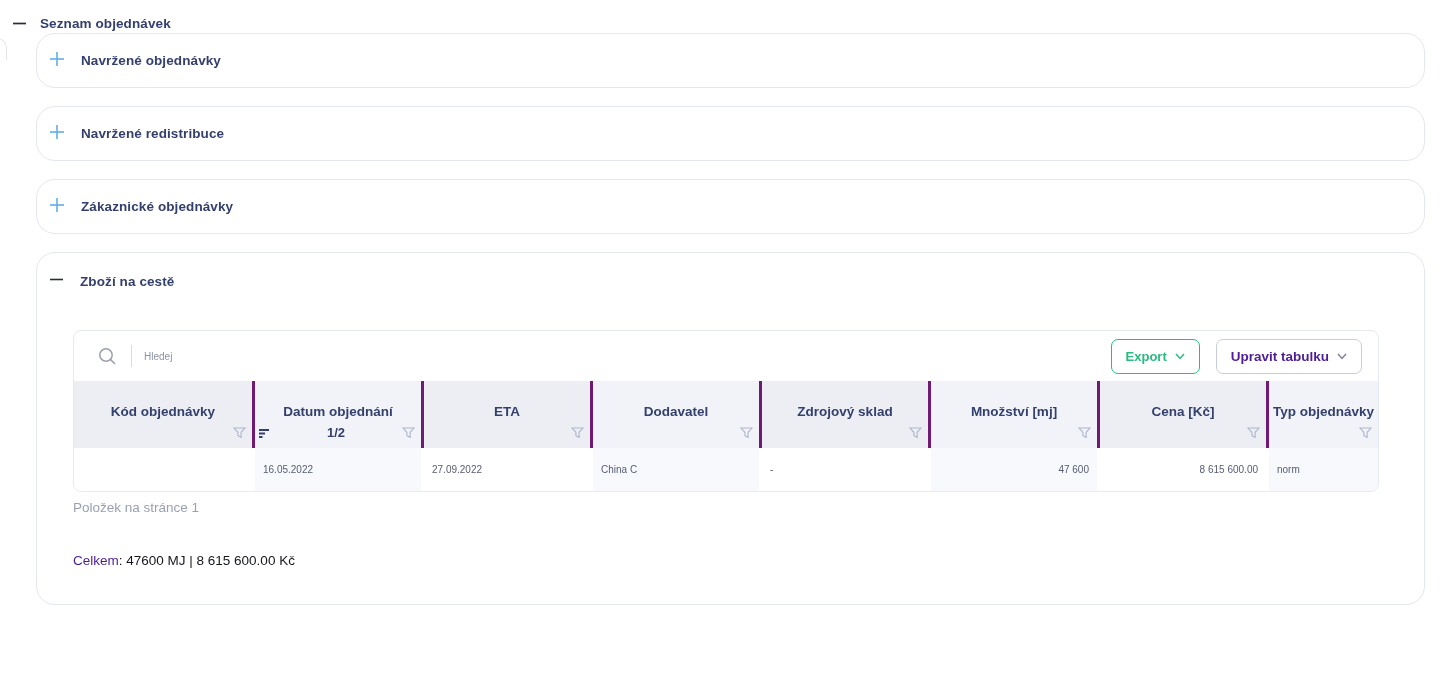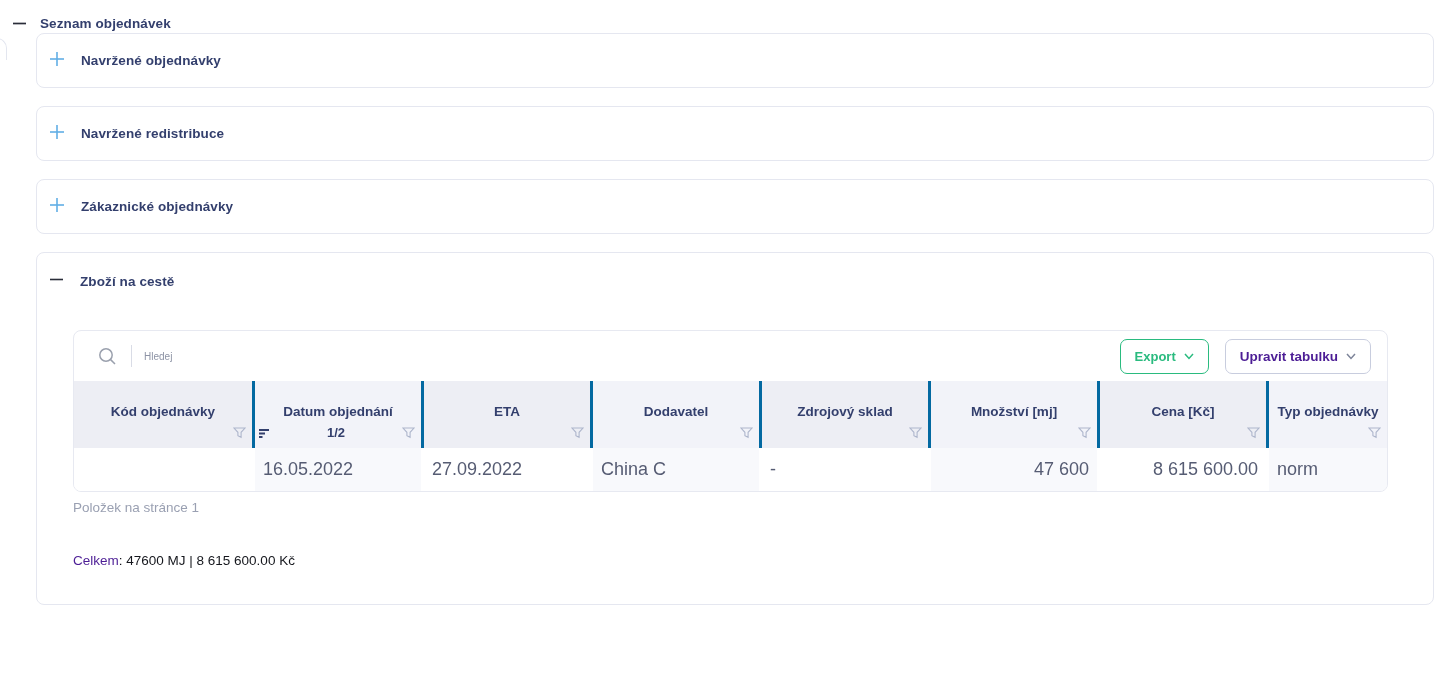--- a/index.html
+++ b/index.html
@@ -10,21 +10,21 @@
   
   .page-header { display:flex; align-items:flex-start; gap:13px; padding:16px 0 0 12px; height:33px; }
   .page-title { font-size:13.5px; font-weight:700; color:#333f6d; letter-spacing:.1px; }
   .minus-glyph { display:inline-flex; align-items:center; }
 
   .edge-artifact { position:absolute; left:-7px; top:38px; width:14px; height:22px;
                    border:1px solid #e3e6ef; border-left:none; border-bottom:none;
                    border-radius:0 10px 0 0; }
 
   
-  .panel { margin:0 22px 18px 36px; border:1px solid #e5e7f0; border-radius:8px; background:#fff; }
+  .panel { margin:0 31px 18px 36px; border:1px solid #e5e7f0; border-radius:19px; background:#fff; }
   .panel:first-of-type { margin-top:55px; }
   .panel-header { display:flex; align-items:center; gap:16px; height:53px; padding-left:12px; cursor:pointer; }
   .panel-title { font-size:13.5px; font-weight:700; color:#333f6d; letter-spacing:.1px; }
   .panel.expanded { padding-bottom:36px; }
   .panel.expanded .panel-header { height:48px; padding-top:8px; }
 
   
   .table-widget { margin:29px 45px 0 36px; border:1px solid #e7e9f1; border-radius:8px; overflow:hidden; }
 
   .toolbar { display:flex; align-items:center; height:50px; padding:0 16px 0 24px; }
@@ -35,33 +35,33 @@
   .search-input::placeholder { color:#8d93a5; opacity:1; }
   .toolbar-spacer { flex:1; }
   .btn { display:inline-flex; align-items:center; gap:8px; height:35px; padding:0 14px;
          border-radius:7px; background:#fff; font-size:13px; font-weight:700; cursor:pointer; }
   .btn-export { border:1px solid #2abb7f; color:#2abb7f; margin-right:16px; }
   .btn-edit   { border:1px solid #c8cdde; color:#4c1d95; font-size:13.5px; }
   .chev { display:inline-flex; }
 
   
   .grid { display:grid; grid-template-columns:178px repeat(6,169px) minmax(0,1fr); }
-  .hcell { padding:0; border-left:3px solid #0369a1; }
+  .hcell { padding:0; border-left:3px solid #701a75; }
   .hcell:first-child { border-left:none; }
   .hcell.odd  { background:#edeef4; }
   .hcell.even { background:#f2f3f9; }
   .hlabel { height:40px; display:flex; align-items:flex-end; justify-content:center;
             font-size:13.5px; font-weight:700; color:#333f6d; padding-bottom:2px; }
   .hfilter { height:27px; display:flex; align-items:center; justify-content:flex-end;
              padding:0 6px 4px 4px; gap:4px; }
   .hfilter .mid { flex:1; text-align:center; font-size:13px; font-weight:700; color:#333f6d; }
   .funnel { display:inline-flex; cursor:pointer; }
   .sort-icon { display:inline-flex; cursor:pointer; }
 
-  .dcell { height:43px; display:flex; align-items:center; font-size:18px; color:#565c73;
+  .dcell { height:43px; display:flex; align-items:center; font-size:10px; color:#565c73;
            border-left:3px solid #ffffff; padding:0 8px; background:#ffffff;text-align:right; }
   .dcell:first-child { border-left:none; }
   .dcell.even { background:#f8f9fc; }
   .dcell.ar { justify-content:flex-end; }
 
   
   .items-note { margin:8px 0 0 36px; font-size:13.5px; color:#9aa0b2; }
   .total-line { margin:38px 0 0 36px; font-size:13.5px; color:#15171d; }
   .total-line b { font-weight:400; color:#4c1d95; }
 </style>

